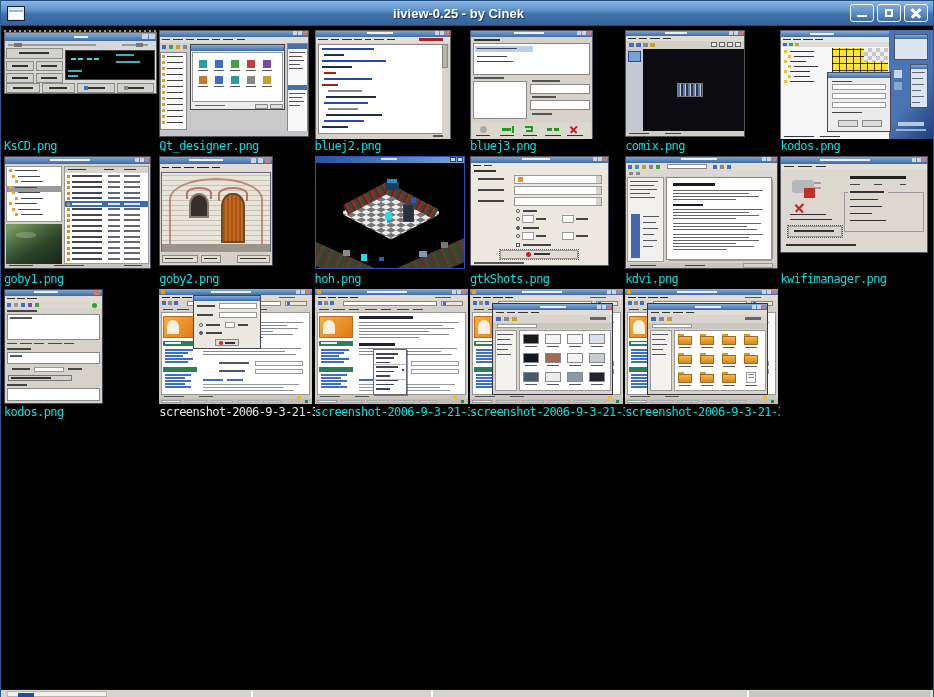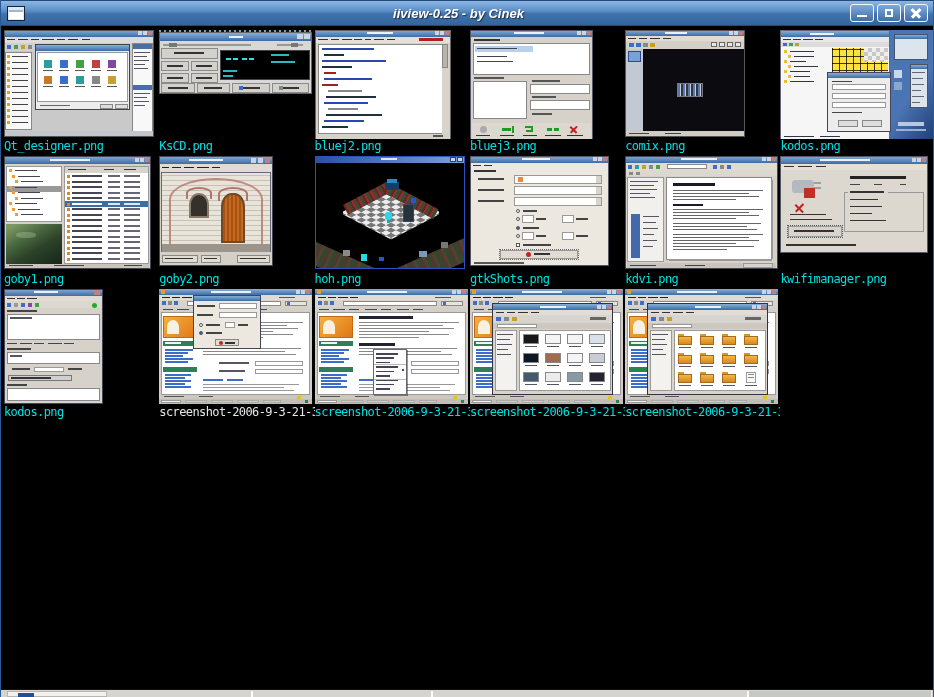--- a/index.html
+++ b/index.html
@@ -7,21 +7,21 @@
   .window{position:relative;width:934px;height:697px;margin:0;background:#000;
     display:flex;flex-direction:column;overflow:hidden;border-left:1px solid #2a5a94;border-right:1px solid #2a5a94;
     font-family:"DejaVu Sans",sans-serif;}
   
   .titlebar{height:26px;flex:0 0 26px;display:flex;align-items:center;
     background:linear-gradient(180deg,#8db6e4 0%,#5d90c8 40%,#3f72ac 55%,#35649c 100%);
     border-top:1px solid #1e4a7c;border-bottom:1px solid #1e4a7c;position:relative;}
   .tb-icon{width:18px;height:15px;margin-left:6px;background:#dfe8f2;border:1px solid #10243c;position:relative;cursor:pointer;}
   .tb-icon-inner{position:absolute;left:1px;right:1px;top:3px;bottom:1px;background:#fff;border-top:2px solid #9fb8d2;}
   .tb-title{position:absolute;left:0;right:17px;text-align:center;color:#fff;font-weight:bold;font-size:13px;
-    text-shadow:1px 1px 1px rgba(0,0,0,.55);pointer-events:none;font-family:"Liberation Sans","DejaVu Sans",sans-serif;font-style:italic;}
+    text-shadow:1px 1px 1px rgba(0,0,0,.55);pointer-events:none;font-family:"Liberation Sans","DejaVu Sans",sans-serif;}
   .tb-buttons{margin-left:auto;display:flex;gap:3px;margin-right:5px;}
   .tb-btn{width:24px;height:18px;border:1px solid #f4f8fc;border-radius:3px;
     background:linear-gradient(180deg,#7fa9da,#3f6fa8);position:relative;cursor:pointer;}
   .glyph-min{position:absolute;left:6px;right:6px;bottom:4px;height:2px;background:#fff;}
   .glyph-max{position:absolute;left:7px;top:4px;width:8px;height:8px;border:2px solid #fff;}
   .glyph-close-a,.glyph-close-b{position:absolute;left:5px;top:7px;width:12px;height:2.5px;background:#fff;}
   .glyph-close-a{transform:rotate(45deg);} .glyph-close-b{transform:rotate(-45deg);}
   
   .content{flex:1 1 auto;background:#000;padding:2px 0 0 3px;
     display:grid;grid-template-columns:repeat(6,155.3px);grid-template-rows:126px 133px 133px;
@@ -54,20 +54,64 @@
           <span class="glyph-max"></span>
         </div>
       <div class="tb-btn">
           <span class="glyph-close-a"></span>
           <span class="glyph-close-b"></span>
         </div>
     </div>
   </div>
 
   <div class="content">
+      <div class="cell">
+        <div class="thumb" style="width: 153px; height: 108px; background: rgb(0, 0, 0);">
+          <div style="position:absolute;left:0px;top:0px;width:153px;height:3px;background:repeating-linear-gradient(90deg,#999 0 2px,#111 2px 5px);"></div>
+          <div style="position:absolute;left:0px;top:2px;width:153px;height:62px;background:#d8d8d8;border:1px solid #666;box-sizing:border-box;"></div>
+          <div style="position:absolute;left:1px;top:3px;width:151px;height:8px;background:linear-gradient(180deg,#88aed8,#3c6ca6);"></div>
+          <div style="position:absolute;left:70px;top:6px;width:14px;height:2px;background:#e8f0f8;"></div>
+          <div style="position:absolute;left:138px;top:4px;width:6px;height:5px;background:#c9d5e5;"></div>
+          <div style="position:absolute;left:145px;top:4px;width:6px;height:5px;background:#c9d5e5;"></div>
+          <div style="position:absolute;left:4px;top:14px;width:88px;height:2px;background:#999;"></div>
+          <div style="position:absolute;left:10px;top:13px;width:8px;height:4px;background:#777;"></div>
+          <div style="position:absolute;left:118px;top:14px;width:26px;height:2px;background:#999;"></div>
+          <div style="position:absolute;left:132px;top:13px;width:7px;height:4px;background:#777;"></div>
+          <div style="position:absolute;left:61px;top:20px;width:90px;height:30px;background:#000;border:1px solid #444;box-sizing:border-box;"></div>
+          <div style="position:absolute;left:67px;top:28px;width:5px;height:2px;background:#35dce0;"></div>
+          <div style="position:absolute;left:74px;top:28px;width:5px;height:2px;background:#35dce0;"></div>
+          <div style="position:absolute;left:83px;top:28px;width:5px;height:2px;background:#35dce0;"></div>
+          <div style="position:absolute;left:90px;top:28px;width:5px;height:2px;background:#35dce0;"></div>
+          <div style="position:absolute;left:112px;top:24px;width:18px;height:2px;background:#2db8c0;"></div>
+          <div style="position:absolute;left:112px;top:31px;width:24px;height:2px;background:#2db8c0;"></div>
+          <div style="position:absolute;left:64px;top:40px;width:14px;height:2px;background:#2db8c0;"></div>
+          <div style="position:absolute;left:64px;top:45px;width:10px;height:2px;background:#2db8c0;"></div>
+          <div style="position:absolute;left:2px;top:18px;width:57px;height:11px;background:#d2d1cb;border:1px solid #8a8a88;box-sizing:border-box;"></div>
+          <div style="position:absolute;left:15px;top:22px;width:30px;height:2px;background:#333;"></div>
+          <div style="position:absolute;left:2px;top:31px;width:28px;height:10px;background:#d2d1cb;border:1px solid #8a8a88;box-sizing:border-box;"></div>
+          <div style="position:absolute;left:8px;top:35px;width:16px;height:2px;background:#333;"></div>
+          <div style="position:absolute;left:32px;top:31px;width:27px;height:10px;background:#d2d1cb;border:1px solid #8a8a88;box-sizing:border-box;"></div>
+          <div style="position:absolute;left:37px;top:35px;width:16px;height:2px;background:#333;"></div>
+          <div style="position:absolute;left:2px;top:43px;width:28px;height:10px;background:#d2d1cb;border:1px solid #8a8a88;box-sizing:border-box;"></div>
+          <div style="position:absolute;left:8px;top:47px;width:16px;height:2px;background:#333;"></div>
+          <div style="position:absolute;left:32px;top:43px;width:27px;height:10px;background:#d2d1cb;border:1px solid #8a8a88;box-sizing:border-box;"></div>
+          <div style="position:absolute;left:37px;top:47px;width:16px;height:2px;background:#333;"></div>
+          <div style="position:absolute;left:2px;top:53px;width:34px;height:10px;background:#d2d1cb;border:1px solid #8a8a88;box-sizing:border-box;"></div>
+          <div style="position:absolute;left:9px;top:57px;width:20px;height:2px;background:#333;"></div>
+          <div style="position:absolute;left:38px;top:53px;width:33px;height:10px;background:#d2d1cb;border:1px solid #8a8a88;box-sizing:border-box;"></div>
+          <div style="position:absolute;left:45px;top:57px;width:18px;height:2px;background:#333;"></div>
+          <div style="position:absolute;left:73px;top:53px;width:38px;height:10px;background:#d2d1cb;border:1px solid #8a8a88;box-sizing:border-box;"></div>
+          <div style="position:absolute;left:83px;top:57px;width:18px;height:2px;background:#333;"></div>
+          <div style="position:absolute;left:80px;top:56px;width:4px;height:4px;background:#3a6ec8;"></div>
+          <div style="position:absolute;left:113px;top:53px;width:37px;height:10px;background:#d2d1cb;border:1px solid #8a8a88;box-sizing:border-box;"></div>
+          <div style="position:absolute;left:122px;top:57px;width:18px;height:2px;background:#333;"></div>
+          <div style="position:absolute;left:120px;top:56px;width:4px;height:4px;background:#888;"></div>
+        </div>
+        <div class="flabel" style="color: rgb(0, 224, 224);">KsCD.png</div>
+      </div>
       <div class="cell">
         <div class="thumb" style="width: 150px; height: 107px; background: rgb(201, 201, 201);">
           <div style="position:absolute;left:0px;top:0px;width:150px;height:7px;background:linear-gradient(180deg,#88aed8,#3c6ca6);"></div>
           <div style="position:absolute;left:134px;top:1px;width:4px;height:4px;background:#c9d5e5;"></div>
           <div style="position:absolute;left:139px;top:1px;width:4px;height:4px;background:#c9d5e5;"></div>
           <div style="position:absolute;left:144px;top:1px;width:4px;height:4px;background:#c87d7d;"></div>
           <div style="position:absolute;left:0px;top:7px;width:150px;height:6px;background:#dcdcdc;"></div>
           <div style="position:absolute;left:3px;top:9px;width:8px;height:1px;background:#333;"></div>
           <div style="position:absolute;left:14px;top:9px;width:10px;height:1px;background:#333;"></div>
           <div style="position:absolute;left:27px;top:9px;width:8px;height:1px;background:#333;"></div>
@@ -142,64 +186,20 @@
           <div style="position:absolute;left:130px;top:38px;width:14px;height:1px;background:#556;"></div>
           <div style="position:absolute;left:129px;top:55px;width:19px;height:5px;background:#4a6ea8;"></div>
           <div style="position:absolute;left:130px;top:63px;width:16px;height:1px;background:#556;"></div>
           <div style="position:absolute;left:130px;top:67px;width:13px;height:1px;background:#556;"></div>
           <div style="position:absolute;left:130px;top:71px;width:15px;height:1px;background:#556;"></div>
           <div style="position:absolute;left:130px;top:75px;width:11px;height:1px;background:#556;"></div>
           <div style="position:absolute;left:1px;top:101px;width:148px;height:5px;background:#c2c6cc;"></div>
           <div style="position:absolute;left:0px;top:0px;width:150px;height:107px;background:transparent;border:1px solid #555;box-sizing:border-box;"></div>
         </div>
         <div class="flabel" style="color: rgb(0, 224, 224);">Qt_designer.png</div>
-      </div>
-      <div class="cell">
-        <div class="thumb" style="width: 153px; height: 108px; background: rgb(0, 0, 0);">
-          <div style="position:absolute;left:0px;top:0px;width:153px;height:3px;background:repeating-linear-gradient(90deg,#999 0 2px,#111 2px 5px);"></div>
-          <div style="position:absolute;left:0px;top:2px;width:153px;height:62px;background:#d8d8d8;border:1px solid #666;box-sizing:border-box;"></div>
-          <div style="position:absolute;left:1px;top:3px;width:151px;height:8px;background:linear-gradient(180deg,#88aed8,#3c6ca6);"></div>
-          <div style="position:absolute;left:70px;top:6px;width:14px;height:2px;background:#e8f0f8;"></div>
-          <div style="position:absolute;left:138px;top:4px;width:6px;height:5px;background:#c9d5e5;"></div>
-          <div style="position:absolute;left:145px;top:4px;width:6px;height:5px;background:#c9d5e5;"></div>
-          <div style="position:absolute;left:4px;top:14px;width:88px;height:2px;background:#999;"></div>
-          <div style="position:absolute;left:10px;top:13px;width:8px;height:4px;background:#777;"></div>
-          <div style="position:absolute;left:118px;top:14px;width:26px;height:2px;background:#999;"></div>
-          <div style="position:absolute;left:132px;top:13px;width:7px;height:4px;background:#777;"></div>
-          <div style="position:absolute;left:61px;top:20px;width:90px;height:30px;background:#000;border:1px solid #444;box-sizing:border-box;"></div>
-          <div style="position:absolute;left:67px;top:28px;width:5px;height:2px;background:#35dce0;"></div>
-          <div style="position:absolute;left:74px;top:28px;width:5px;height:2px;background:#35dce0;"></div>
-          <div style="position:absolute;left:83px;top:28px;width:5px;height:2px;background:#35dce0;"></div>
-          <div style="position:absolute;left:90px;top:28px;width:5px;height:2px;background:#35dce0;"></div>
-          <div style="position:absolute;left:112px;top:24px;width:18px;height:2px;background:#2db8c0;"></div>
-          <div style="position:absolute;left:112px;top:31px;width:24px;height:2px;background:#2db8c0;"></div>
-          <div style="position:absolute;left:64px;top:40px;width:14px;height:2px;background:#2db8c0;"></div>
-          <div style="position:absolute;left:64px;top:45px;width:10px;height:2px;background:#2db8c0;"></div>
-          <div style="position:absolute;left:2px;top:18px;width:57px;height:11px;background:#d2d1cb;border:1px solid #8a8a88;box-sizing:border-box;"></div>
-          <div style="position:absolute;left:15px;top:22px;width:30px;height:2px;background:#333;"></div>
-          <div style="position:absolute;left:2px;top:31px;width:28px;height:10px;background:#d2d1cb;border:1px solid #8a8a88;box-sizing:border-box;"></div>
-          <div style="position:absolute;left:8px;top:35px;width:16px;height:2px;background:#333;"></div>
-          <div style="position:absolute;left:32px;top:31px;width:27px;height:10px;background:#d2d1cb;border:1px solid #8a8a88;box-sizing:border-box;"></div>
-          <div style="position:absolute;left:37px;top:35px;width:16px;height:2px;background:#333;"></div>
-          <div style="position:absolute;left:2px;top:43px;width:28px;height:10px;background:#d2d1cb;border:1px solid #8a8a88;box-sizing:border-box;"></div>
-          <div style="position:absolute;left:8px;top:47px;width:16px;height:2px;background:#333;"></div>
-          <div style="position:absolute;left:32px;top:43px;width:27px;height:10px;background:#d2d1cb;border:1px solid #8a8a88;box-sizing:border-box;"></div>
-          <div style="position:absolute;left:37px;top:47px;width:16px;height:2px;background:#333;"></div>
-          <div style="position:absolute;left:2px;top:53px;width:34px;height:10px;background:#d2d1cb;border:1px solid #8a8a88;box-sizing:border-box;"></div>
-          <div style="position:absolute;left:9px;top:57px;width:20px;height:2px;background:#333;"></div>
-          <div style="position:absolute;left:38px;top:53px;width:33px;height:10px;background:#d2d1cb;border:1px solid #8a8a88;box-sizing:border-box;"></div>
-          <div style="position:absolute;left:45px;top:57px;width:18px;height:2px;background:#333;"></div>
-          <div style="position:absolute;left:73px;top:53px;width:38px;height:10px;background:#d2d1cb;border:1px solid #8a8a88;box-sizing:border-box;"></div>
-          <div style="position:absolute;left:83px;top:57px;width:18px;height:2px;background:#333;"></div>
-          <div style="position:absolute;left:80px;top:56px;width:4px;height:4px;background:#3a6ec8;"></div>
-          <div style="position:absolute;left:113px;top:53px;width:37px;height:10px;background:#d2d1cb;border:1px solid #8a8a88;box-sizing:border-box;"></div>
-          <div style="position:absolute;left:122px;top:57px;width:18px;height:2px;background:#333;"></div>
-          <div style="position:absolute;left:120px;top:56px;width:4px;height:4px;background:#888;"></div>
-        </div>
-        <div class="flabel" style="color: rgb(0, 224, 224);">KsCD.png</div>
       </div>
       <div class="cell">
         <div class="thumb" style="width: 136px; height: 110px; background: rgb(214, 210, 202);">
           <div style="position:absolute;left:0px;top:0px;width:136px;height:7px;background:linear-gradient(180deg,#88aed8,#3c6ca6);"></div>
           <div style="position:absolute;left:52px;top:2px;width:26px;height:2px;background:#e8f0f8;"></div>
           <div style="position:absolute;left:120px;top:1px;width:4px;height:4px;background:#c9d5e5;"></div>
           <div style="position:absolute;left:125px;top:1px;width:4px;height:4px;background:#c9d5e5;"></div>
           <div style="position:absolute;left:130px;top:1px;width:4px;height:4px;background:#c87d7d;"></div>
           <div style="position:absolute;left:1px;top:7px;width:134px;height:6px;background:#e4e0d8;"></div>
           <div style="position:absolute;left:3px;top:9px;width:10px;height:1px;background:#333;"></div>

